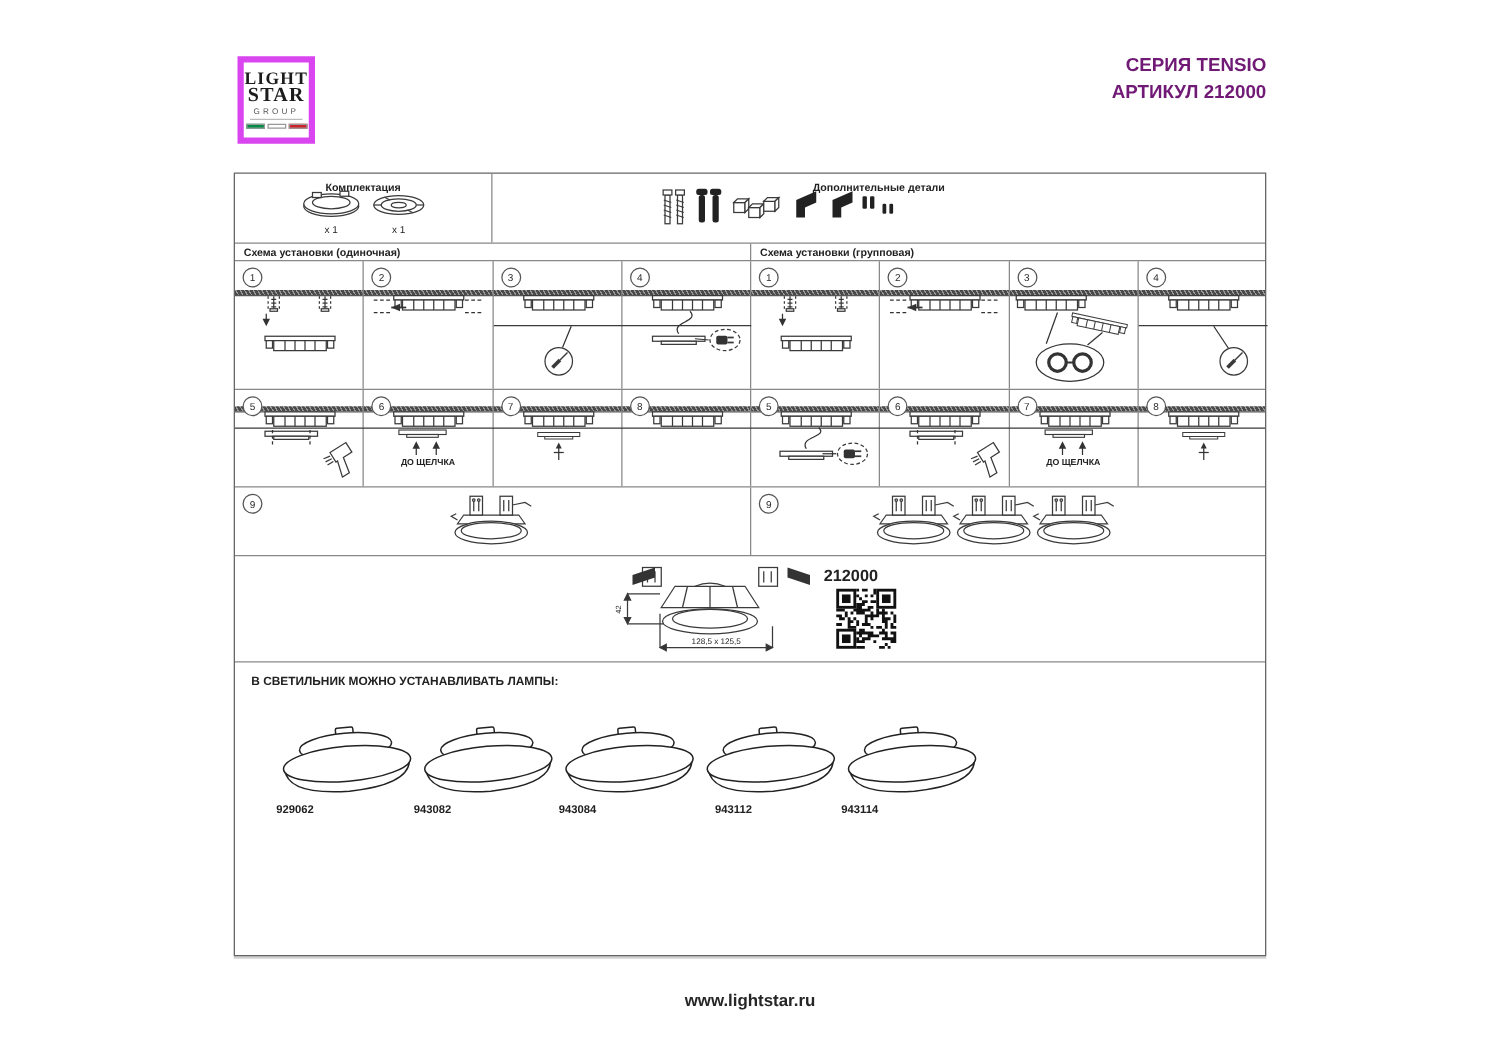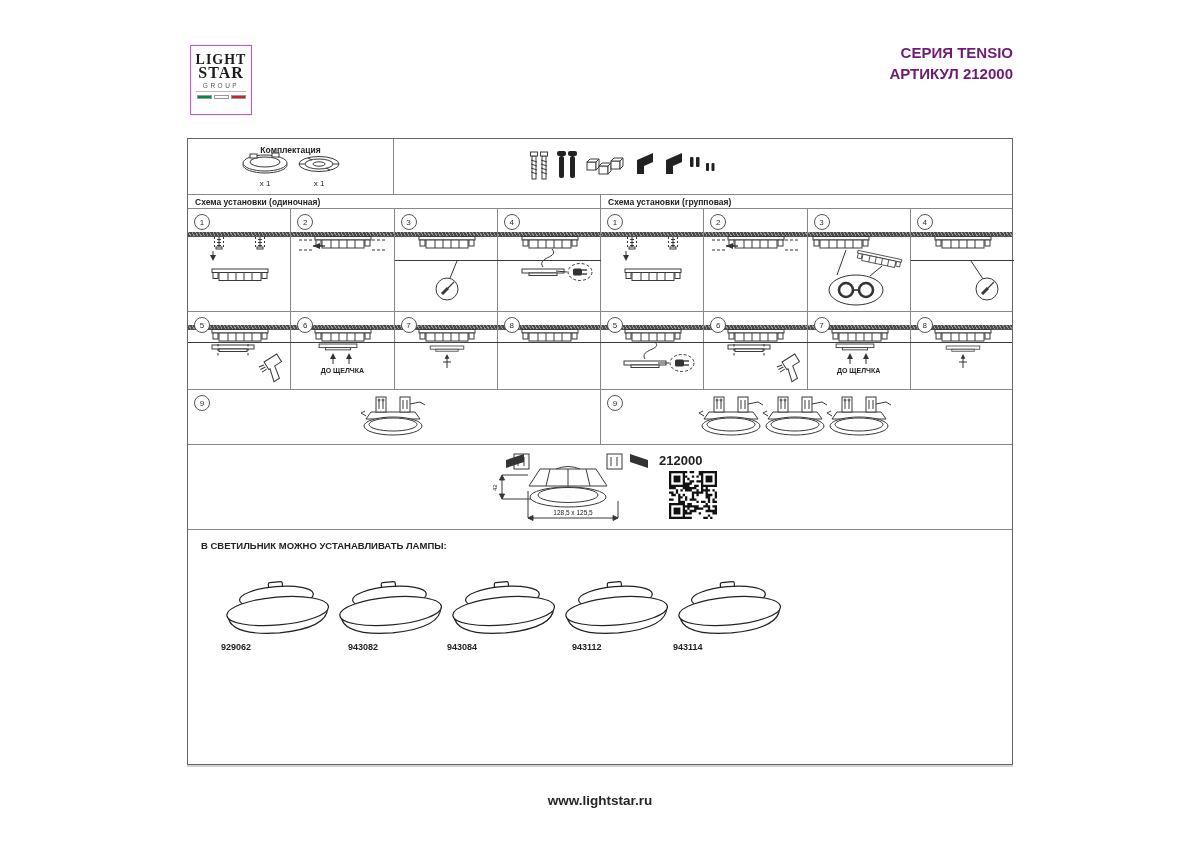--- a/index.html
+++ b/index.html
@@ -1,20 +1,20 @@
 <!DOCTYPE html>
 <html><head>
 <meta charset="utf-8">
 <style>
   html,body{margin:0;padding:0;background:#fff;}
   .page{position:relative;width:1200px;height:848px;background:#fff;color:#2b2b2b;
         font-family:"Liberation Sans",sans-serif;overflow:hidden;}
   .abs{position:absolute;}
   
-  .logo{left:190px;top:45px;width:62px;height:70px;border:1px solid #d946ef;text-align:center;
+  .logo{left:190px;top:45px;width:62px;height:70px;border:5px solid #d946ef;text-align:center;
         font-family:"Liberation Serif",serif;color:#1c1c1c;box-sizing:border-box;padding-top:7px;}
   .logo .l1{font-size:14px;font-weight:bold;letter-spacing:1px;line-height:13px;}
   .logo .l2{font-size:16px;font-weight:bold;letter-spacing:1px;line-height:14px;}
   .logo .l3{font-family:"Liberation Sans",sans-serif;font-size:6.5px;letter-spacing:2.5px;
             color:#555;margin-top:2px;border-bottom:1px solid #bbb;padding-bottom:2px;margin-left:5px;margin-right:5px;}
   .flag{display:flex;justify-content:center;gap:2px;margin-top:3px;}
   .flag span{width:15px;height:4px;display:inline-block;border:0.5px solid #999;box-sizing:border-box;}
   
   .hdr-right{right:187px;top:42px;text-align:right;font-weight:bold;font-size:15px;line-height:21px;color:#701a75;}
   .title{right:187px;top:96px;font-weight:bold;font-size:15px;color:#262626;}
@@ -156,20 +156,21 @@
             <line x1="117" y1="25" x2="111" y2="25"></line>
               <line x1="145" y1="25" x2="151" y2="25"></line>
             <line x1="124" y1="21" x2="120" y2="19"></line>
               <line x1="138" y1="29" x2="142" y2="31"></line>
           </g>
         </svg>
         <div class="qty" style="left:55px">x 1</div>
         <div class="qty" style="left:109px">x 1</div>
       </div>
       <div class="cell" style="flex:1">
+        <div class="seclabel">Дополнительные детали</div>
         <svg class="cellsvg" width="413" height="55">
           <g stroke="#3a3a3a" fill="#fff">
             <rect x="138" y="17" width="4" height="23"></rect>
               <line x1="137" y1="21" x2="143" y2="23"></line>
               <line x1="137" y1="25" x2="143" y2="27"></line>
               <line x1="137" y1="29" x2="143" y2="31"></line>
               <line x1="137" y1="33" x2="143" y2="35"></line>
               <rect x="136.5" y="13" width="7" height="4"></rect>
             <rect x="148" y="17" width="4" height="23"></rect>
               <line x1="147" y1="21" x2="153" y2="23"></line>
@@ -606,21 +607,21 @@
             <g transform="translate(57,55) rotate(-5)">
               <use href="#lampgx"></use>
             </g>
           </svg>
         <svg class="cellsvg" style="left:485px;top:30px" width="115" height="85">
             <g transform="translate(57,55) rotate(-5)">
               <use href="#lampgx"></use>
             </g>
           </svg>
         <div class="lamp-label" style="left:33px">929062</div>
-        <div class="lamp-label" style="left:160px">943082</div>
+        <div class="lamp-label" style="left:143px">943082</div>
         <div class="lamp-label" style="left:259px">943084</div>
         <div class="lamp-label" style="left:384px">943112</div>
         <div class="lamp-label" style="left:485px">943114</div>
       </div>
     </div>
 
   </div>
 
   <div class="abs footer">www.lightstar.ru</div>
 

